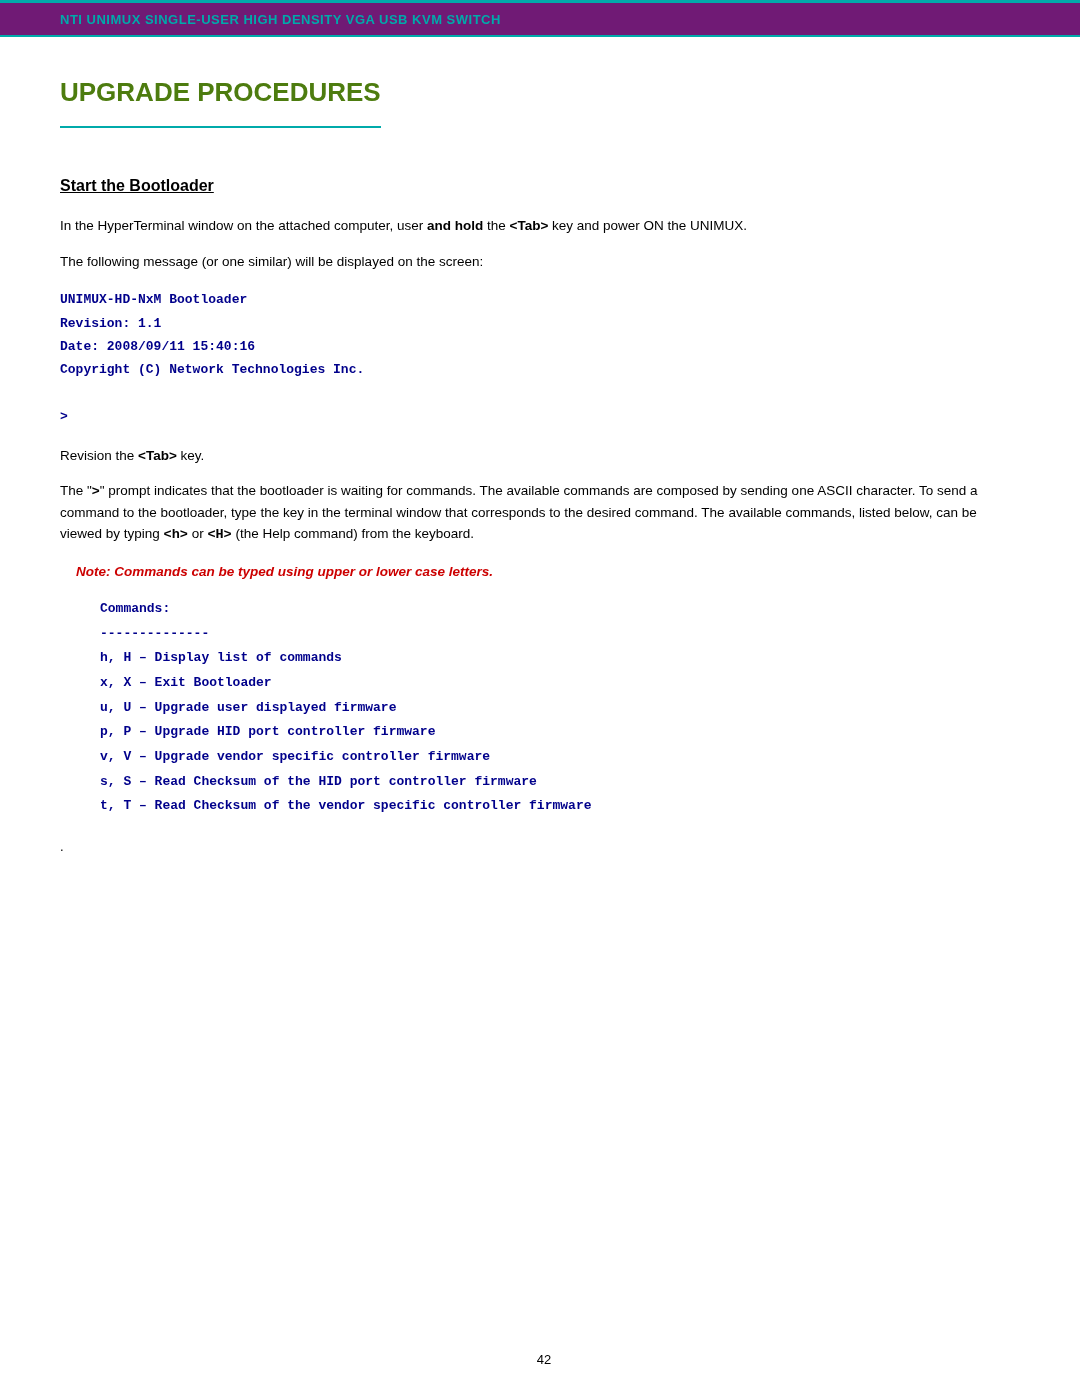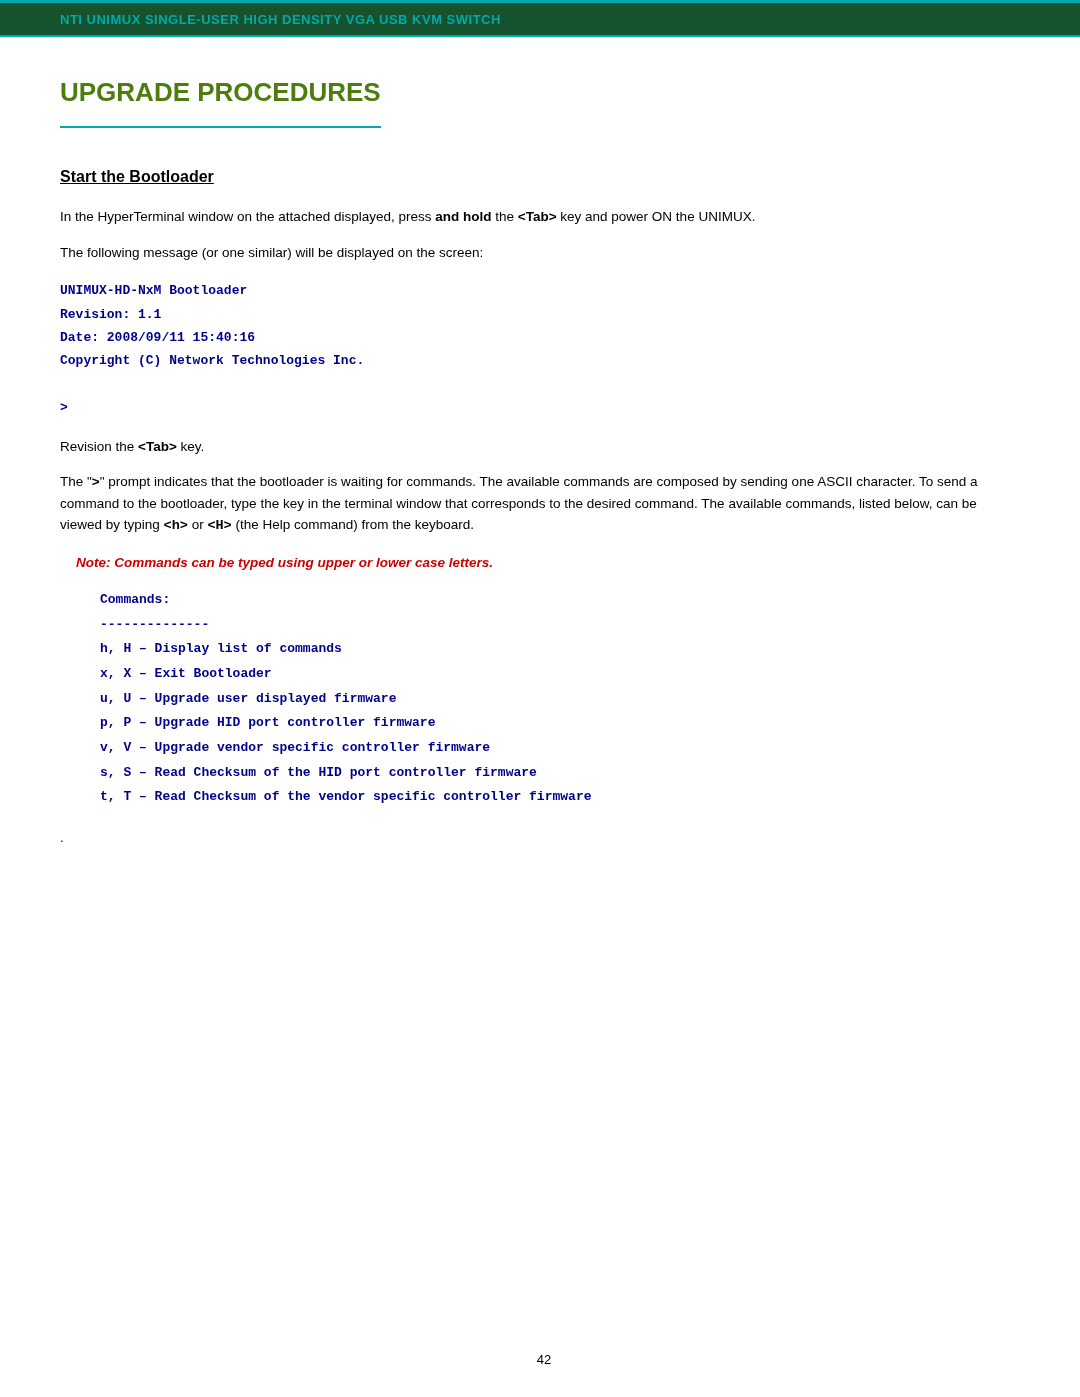--- a/index.html
+++ b/index.html
@@ -19,21 +19,21 @@
 
     .page-container {
       width: 1080px;
       min-height: 1397px;
       background: #ffffff;
       position: relative;
       padding: 0;
     }
 
     .header-bar {
-      background: #14532d;
+      background: #701a75;
       border-top: 3px solid #00aaaa;
       border-bottom: 2px solid #00aaaa;
       padding: 8px 60px;
     }
 
     .header-title {
       color: #00aaaa;
       font-size: 13px;
       font-weight: bold;
       letter-spacing: 0.5px;
@@ -52,21 +52,21 @@
       border-bottom: 2px solid #00aaaa;
       padding-bottom: 18px;
       display: inline-block;
     }
 
     .section-title {
       color: #000000;
       font-size: 16px;
       font-weight: bold;
       text-decoration: underline;
-      margin-top: 10px;
+      margin-top: 19px;
       margin-bottom: 20px;
     }
 
     .paragraph {
       font-size: 13.5px;
       line-height: 1.6;
       color: #000000;
       margin-bottom: 14px;
     }
 
@@ -140,21 +140,21 @@
   <div class="content-area">
 
     
     <div class="page-main-title">UPGRADE PROCEDURES</div>
 
     
     <h2 class="section-title">Start the Bootloader</h2>
 
     
     <p class="paragraph">
-      <span>In the HyperTerminal window on the attached displayed, press </span>
+      <span>In the HyperTerminal window on the attached computer, user </span>
       <strong>and hold</strong>
       <span> the </span>
       <strong>&lt;Tab&gt;</strong>
       <span> key and power ON the UNIMUX.</span>
     </p>
     <p class="paragraph">The following message (or one similar) will be displayed on the screen:</p>
 
     
     <div class="code-block">
       <span class="code-line">UNIMUX-HD-NxM Bootloader</span>

